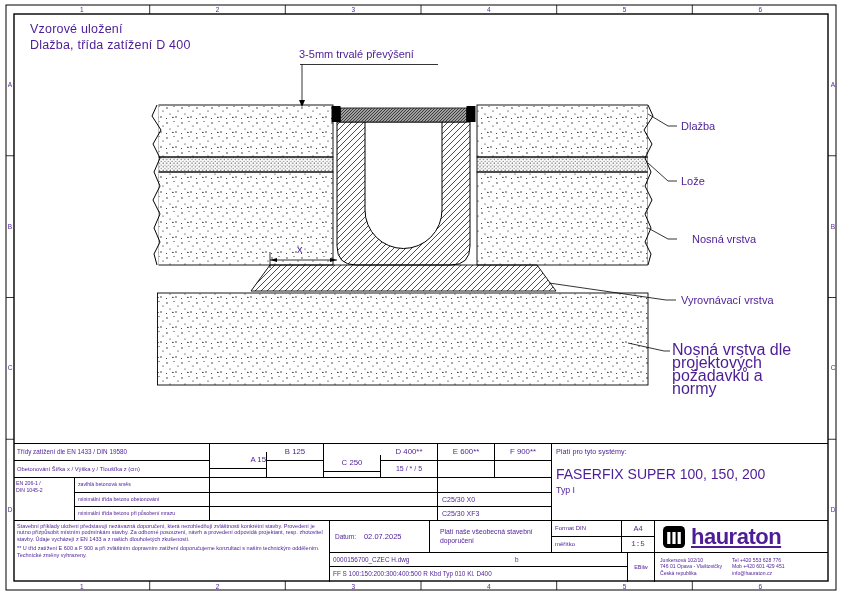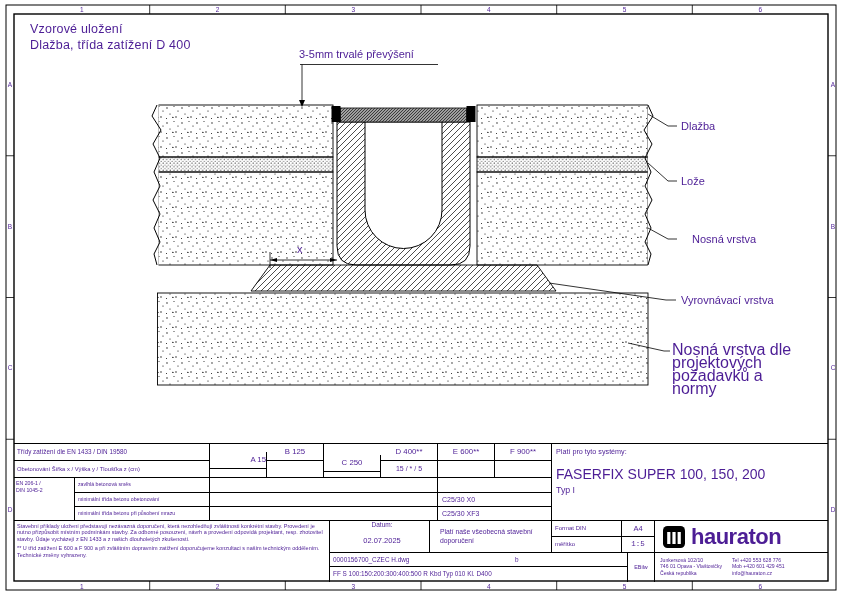--- a/index.html
+++ b/index.html
@@ -25,27 +25,27 @@
   .c-dimv{font-size:7px;line-height:16px;text-align:center;}
   .c-norm{font-size:5.2px;line-height:6.6px;padding:2px 1px 0 2px;}
   .c-con{font-size:5.2px;line-height:13px;padding-left:3px;}
   .c-val{font-size:7px;line-height:13px;padding-left:4px;}
   .c-systems{padding:3px 4px;}
   .sys-label{font-size:7.2px;}
   .sys-line1{font-size:14px;margin-top:10px;}
   .sys-line2{font-size:8.8px;margin-top:3px;}
   .c-disclaimer{font-size:5.5px;line-height:6.4px;padding:2px 3px;}
   .c-disclaimer p{margin:0 0 3px 0;}
-  .c-datum{display:flex;align-items:center;gap:8px;padding-left:5px;flex-direction:column;}
+  .c-datum{display:flex;align-items:center;gap:8px;padding-left:5px;}
   .datum-label{font-size:6.5px;} .datum-value{font-size:7.5px;}
   .c-note{font-size:6.8px;line-height:8.5px;padding:7px 10px;}
   .c-flabel{font-size:6px;line-height:15px;padding-left:3px;}
   .c-fval{font-size:7.5px;line-height:15px;text-align:center;}
   .c-logo{display:flex;align-items:center;padding-left:8px;gap:6px;}
-  .wordmark{font-size:22px;font-weight:bold;letter-spacing:-.5px;}
+  .wordmark{font-size:22px;font-weight:bold;letter-spacing:-.5px;text-decoration:underline;}
   .c-dwg{font-size:6.4px;line-height:13px;padding-left:3px;}
   .rev{position:absolute;left:185px;top:0;font-size:6.4px;line-height:13px;}
   .c-ffs{font-size:6.4px;line-height:14px;padding-left:3px;white-space:nowrap;}
   .c-ebilw{font-size:5.4px;line-height:28px;text-align:center;}
   .c-address{display:flex;gap:10px;padding:4px 0 0 5px;font-size:5.1px;line-height:6.4px;}
   .addr-col div{white-space:nowrap;}
 </style>
 </head>
 <body>
 

